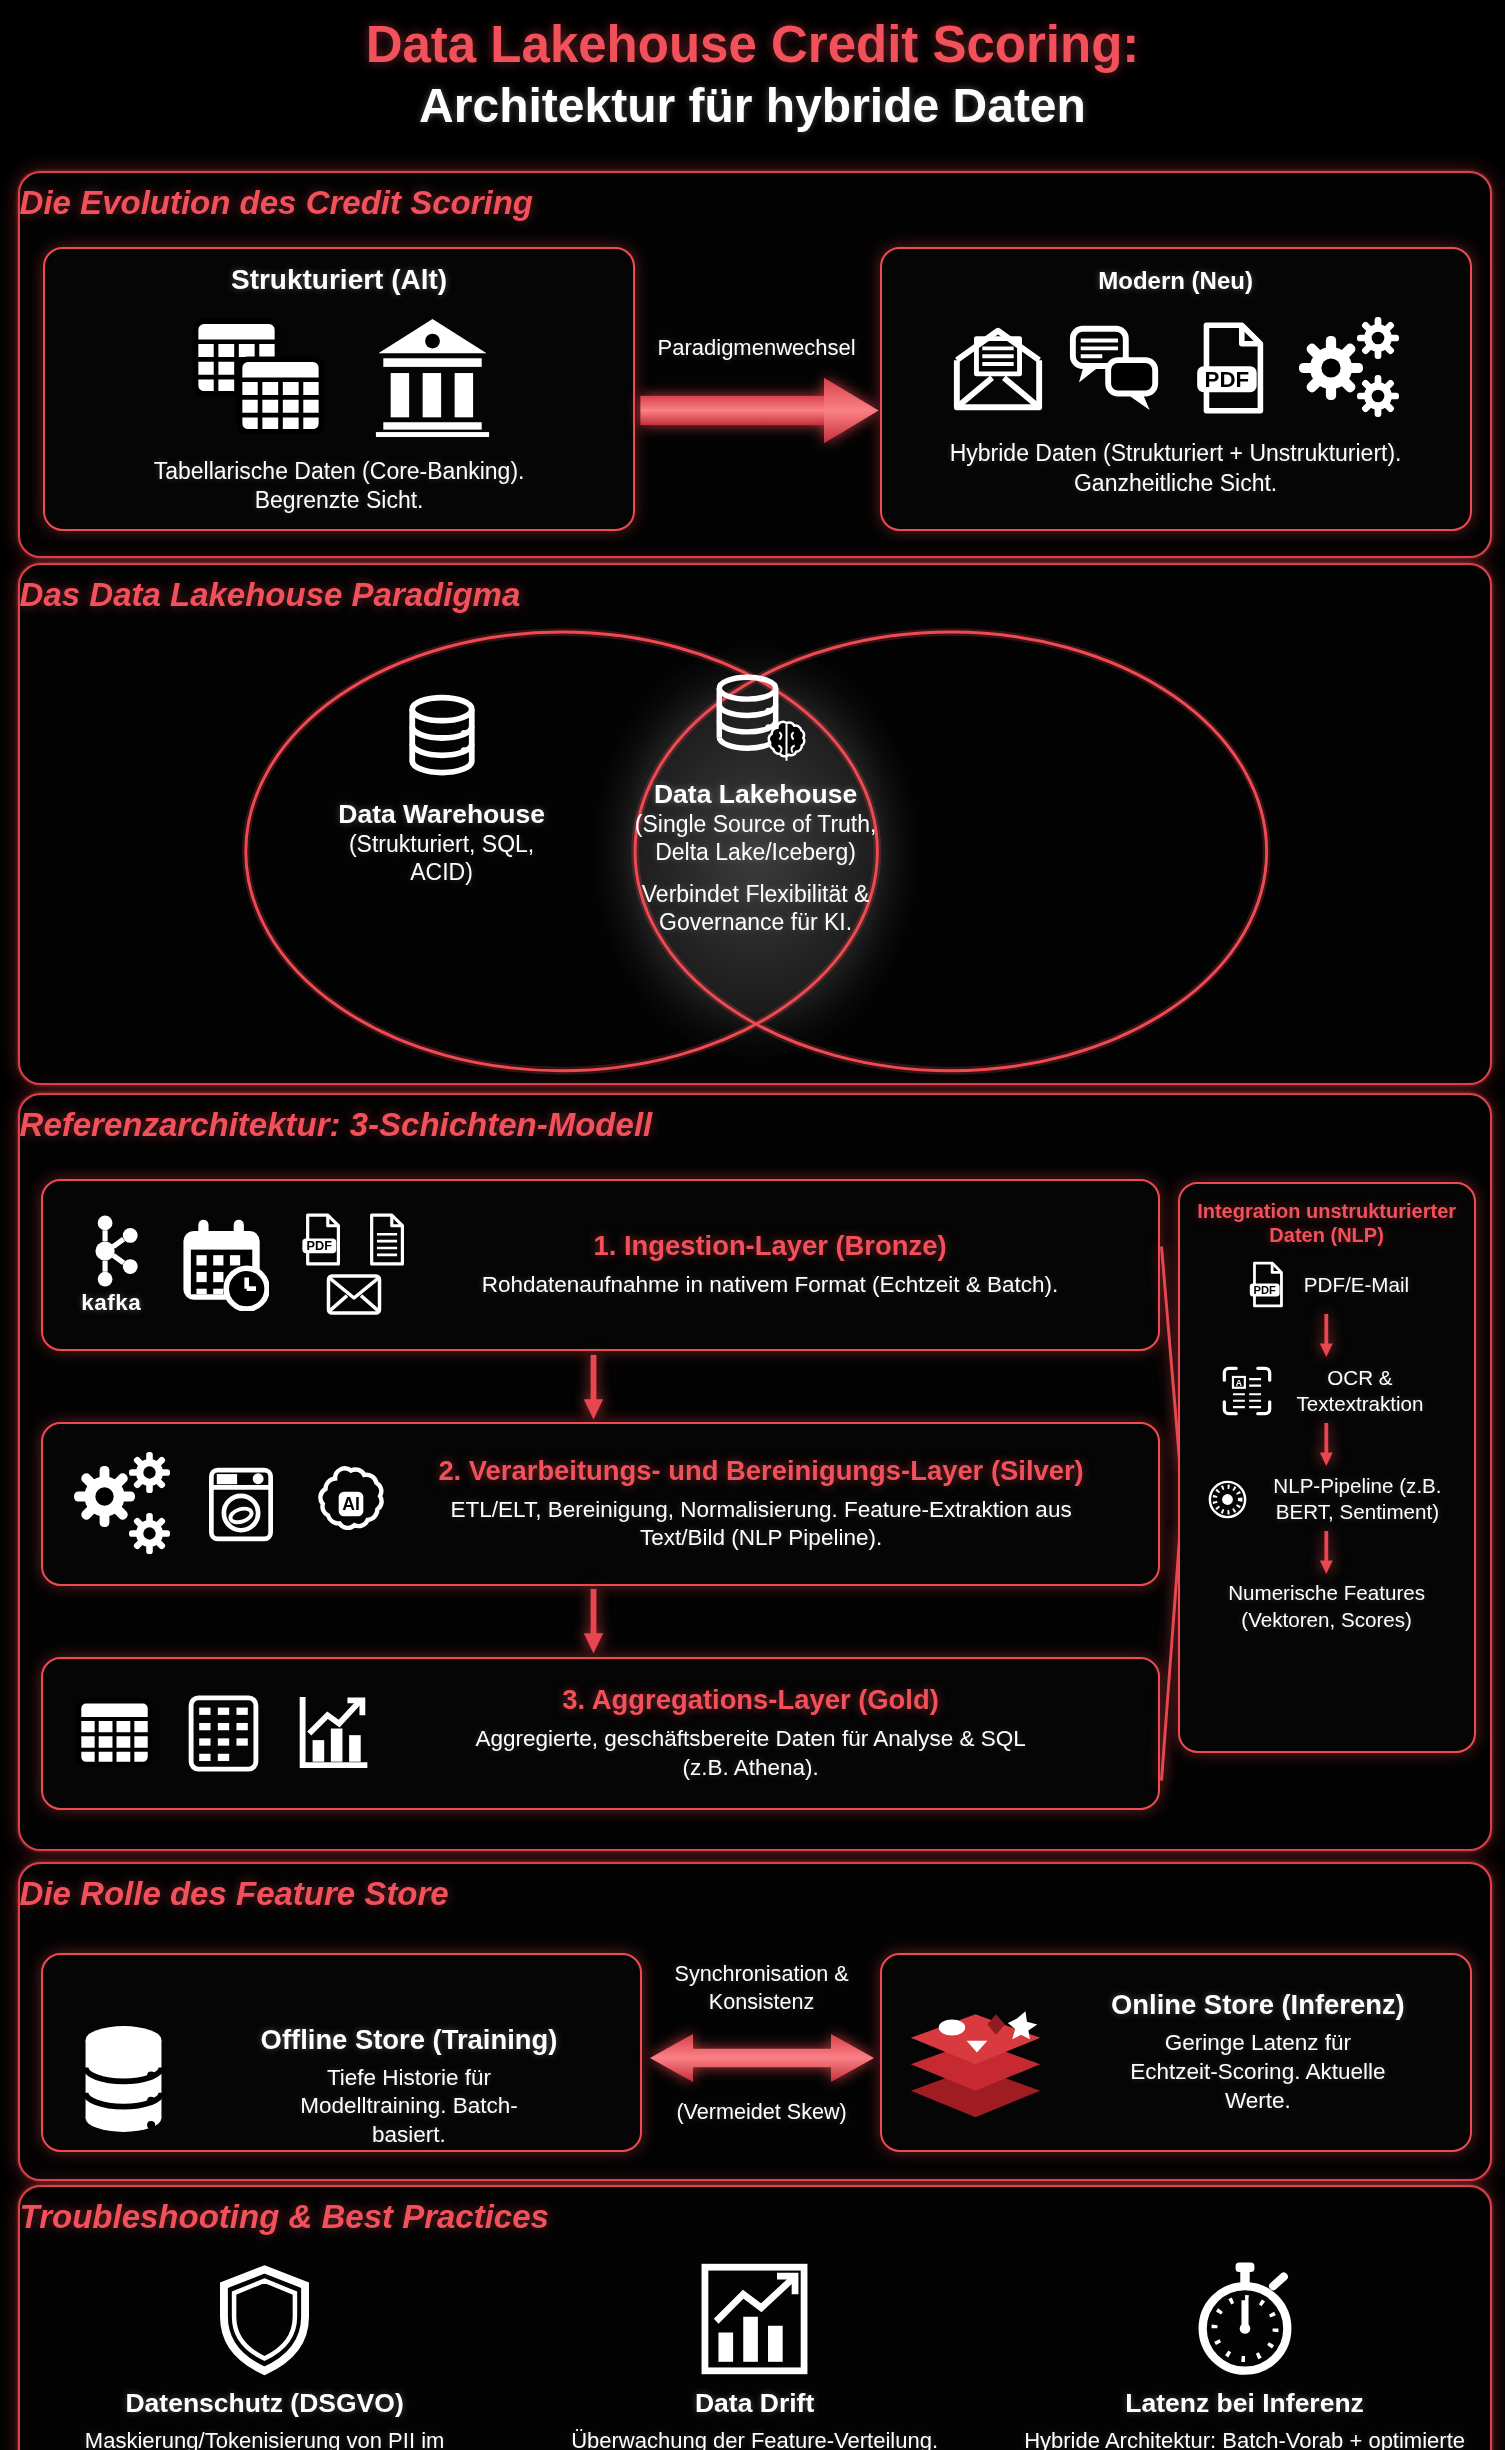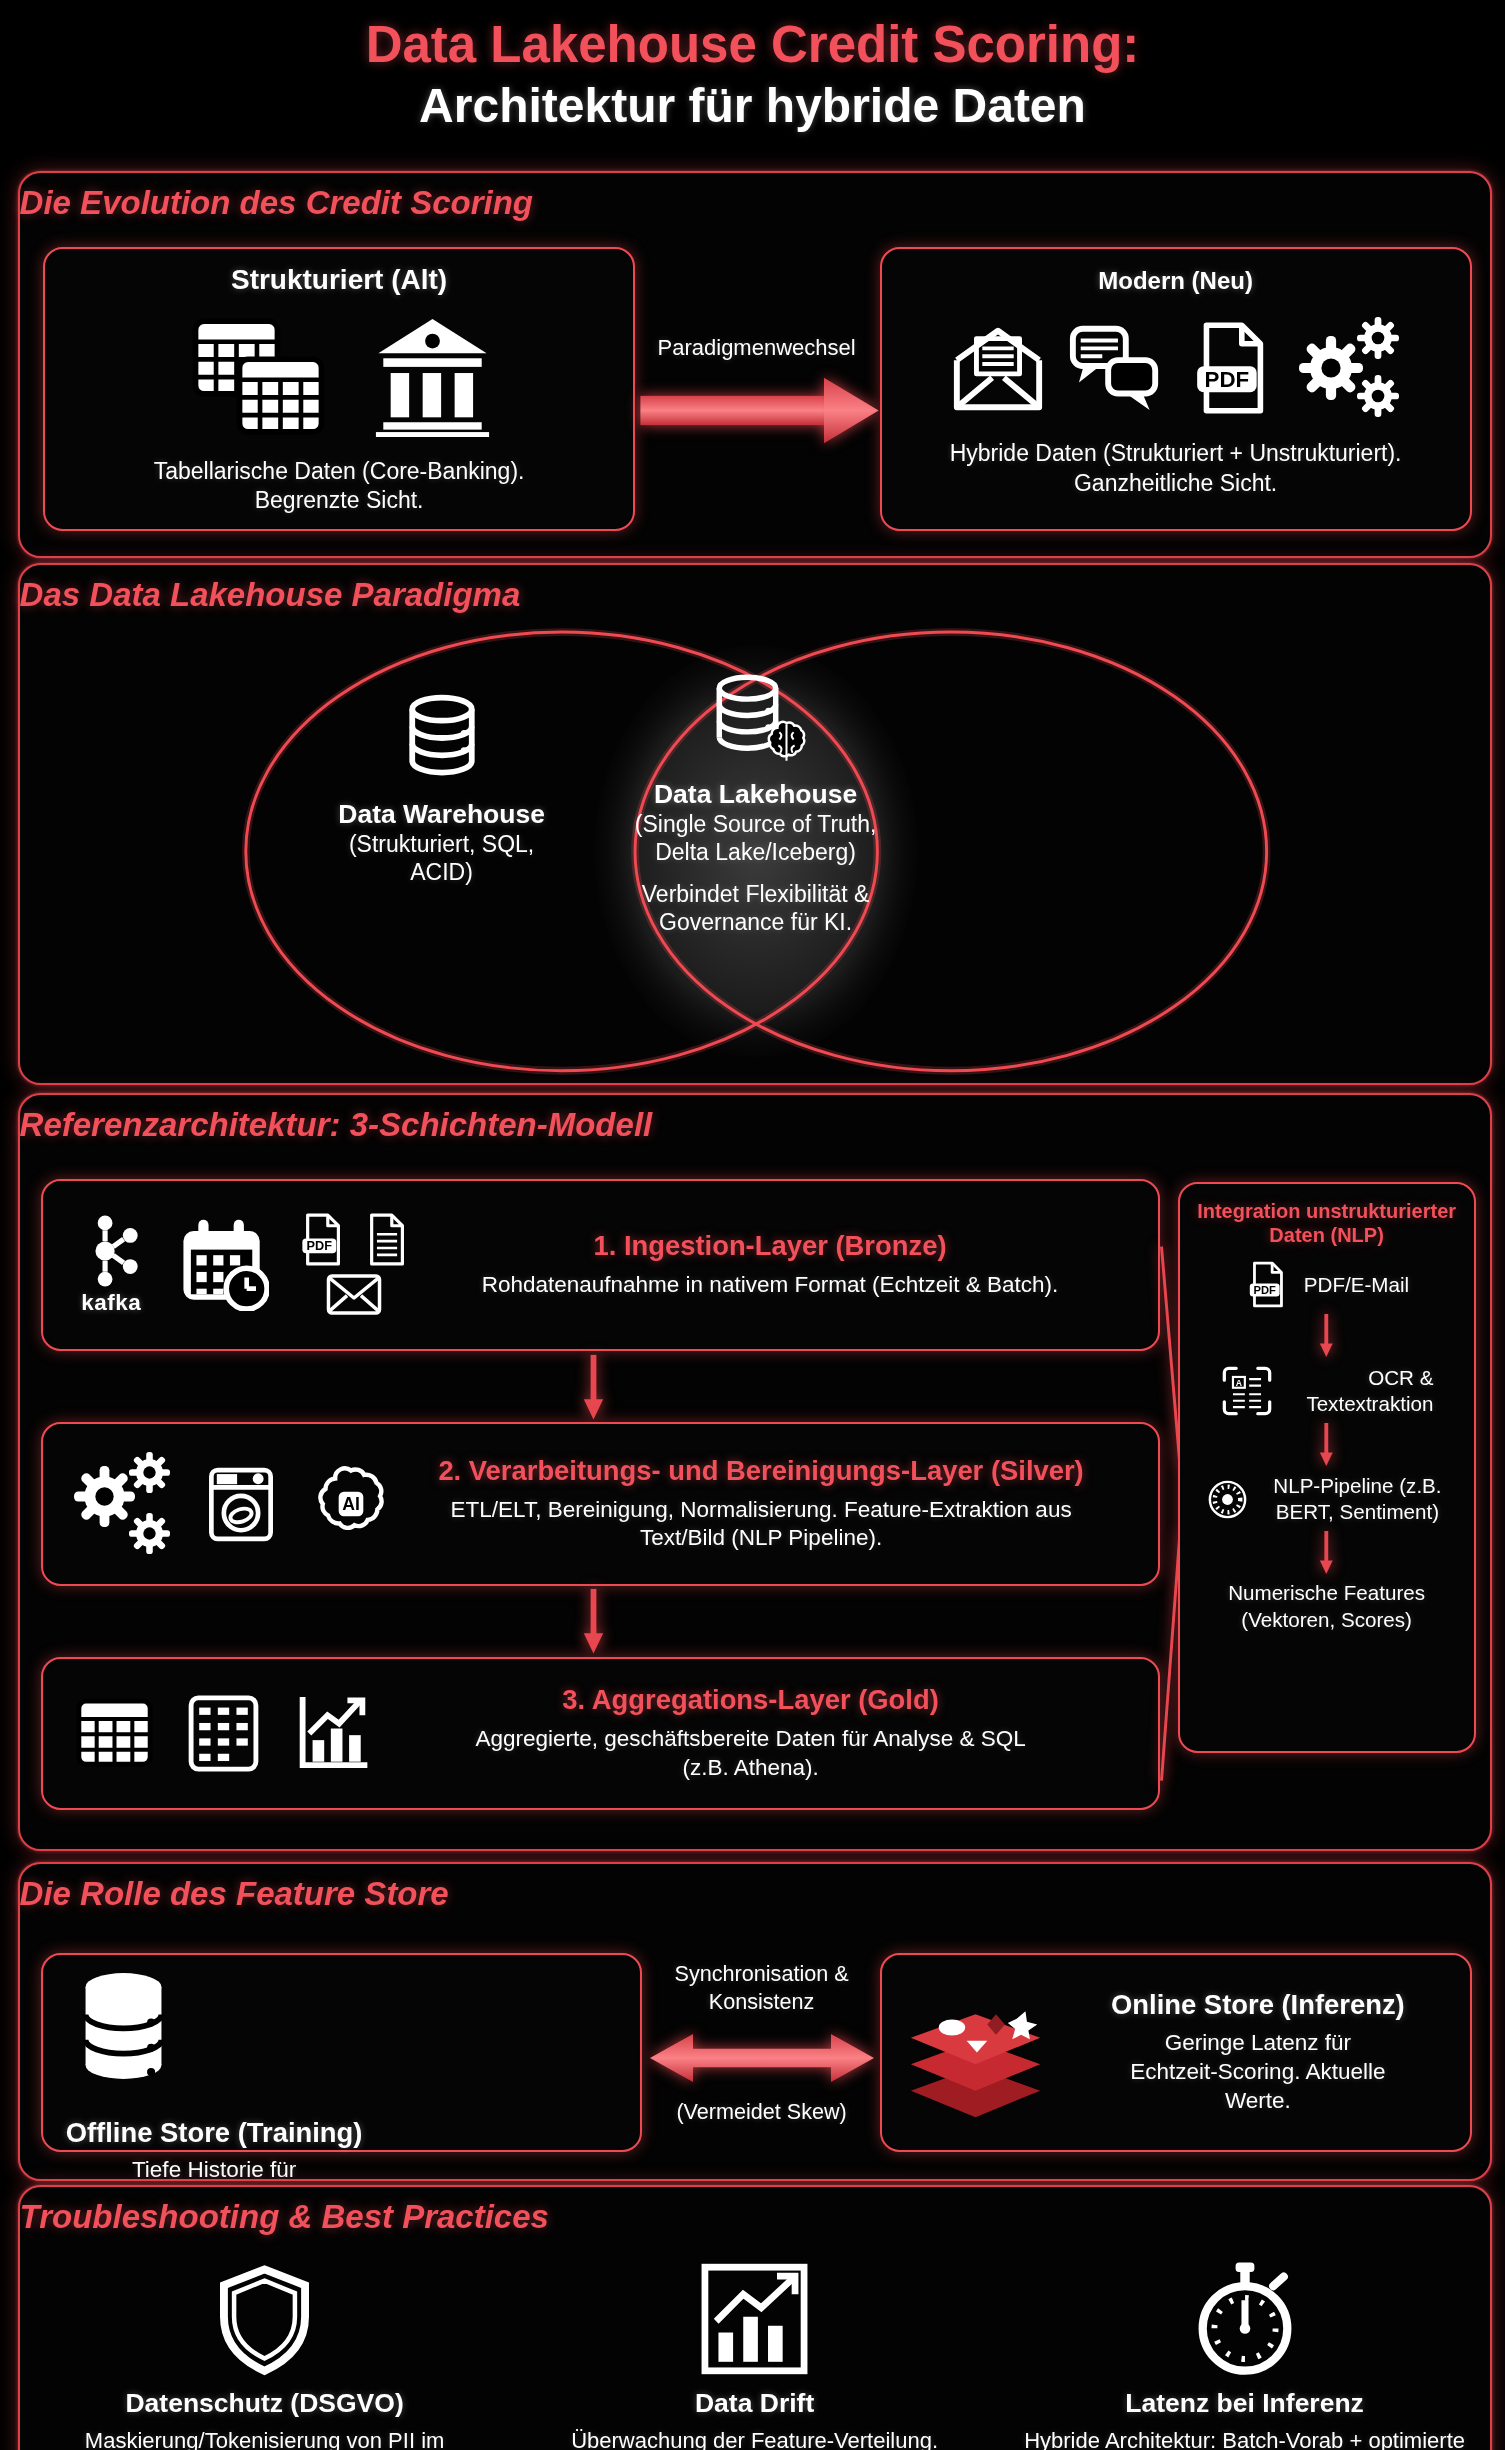--- a/index.html
+++ b/index.html
@@ -507,42 +507,42 @@
           </svg>
         <div class="nlp-label w-t">PDF/E-Mail</div>
       </div>
       <svg class="abs- icon glowred" style="width:20.6px;height:45px;margin:4.9px 0;" viewBox="0 0 60 140">
           <use href="#i-arrow-down"></use>
         </svg>
       <div class="nlp-step">
         <svg class="icon" style="width:54px;height:54px;" viewBox="0 0 110 110" width="54" height="54">
             <use href="#i-ocr"></use>
           </svg>
-        <div class="nlp-label w-t" style="max-width:147px;text-align:right;">OCR &amp; Textextraktion</div>
+        <div class="nlp-label w-t" style="max-width:147px;text-align:center;">OCR &amp; Textextraktion</div>
       </div>
       <svg class="icon glowred" style="width:20.6px;height:45px;margin:4.9px 0;" viewBox="0 0 60 140">
           <use href="#i-arrow-down"></use>
         </svg>
       <div class="nlp-step">
         <svg class="icon" style="width:49px;height:49px;flex:none;" viewBox="0 0 100 100" width="49" height="49">
             <use href="#i-nlp"></use>
           </svg>
         <div class="nlp-label w-t" style="max-width:186px;">NLP-Pipeline (z.B. BERT, Sentiment)</div>
       </div>
       <svg class="icon glowred" style="width:20.6px;height:45px;margin:4.9px 0;" viewBox="0 0 60 140">
           <use href="#i-arrow-down"></use>
         </svg>
       <div class="nlp-label w-t ctr" style="max-width:255px;">Numerische Features (Vektoren, Scores)</div>
     </div>
   </div>
 
   <div class="panel" style="left:17.6px;top:1862px;width:1470px;height:315px;">
     <div class="sec-h red-h">Die Rolle des Feature Store</div>
 
-    <div class="card" style="left:21.6px;top:89px;width:601px;height:199px;display:flex;align-items:flex-start;padding:0 22.5px;box-sizing:border-box;gap:19.6px;flex-direction:column;">
+    <div class="card" style="left:21.6px;top:89px;width:601px;height:199px;display:flex;align-items:flex-end;padding:0 22.5px;box-sizing:border-box;gap:19.6px;">
       <svg class="icon" style="width:115px;height:142px;flex:none;" viewBox="0 0 235 290" width="115" height="142">
           <use href="#i-dbstack"></use>
         </svg>
       <div style="flex:1;text-align:center;">
         <div class="w-h" style="font-size:27.4px;">Offline Store (Training)</div>
         <div class="w-t" style="font-size:22.5px;max-width:274px;margin:7.8px auto 0;">Tiefe Historie für Modelltraining. Batch-basiert.</div>
       </div>
     </div>
 
     <div class="abs ctr w-t" style="left:627px;top:96px;width:230px;font-size:21.6px;">Synchronisation &amp; Konsistenz</div>

